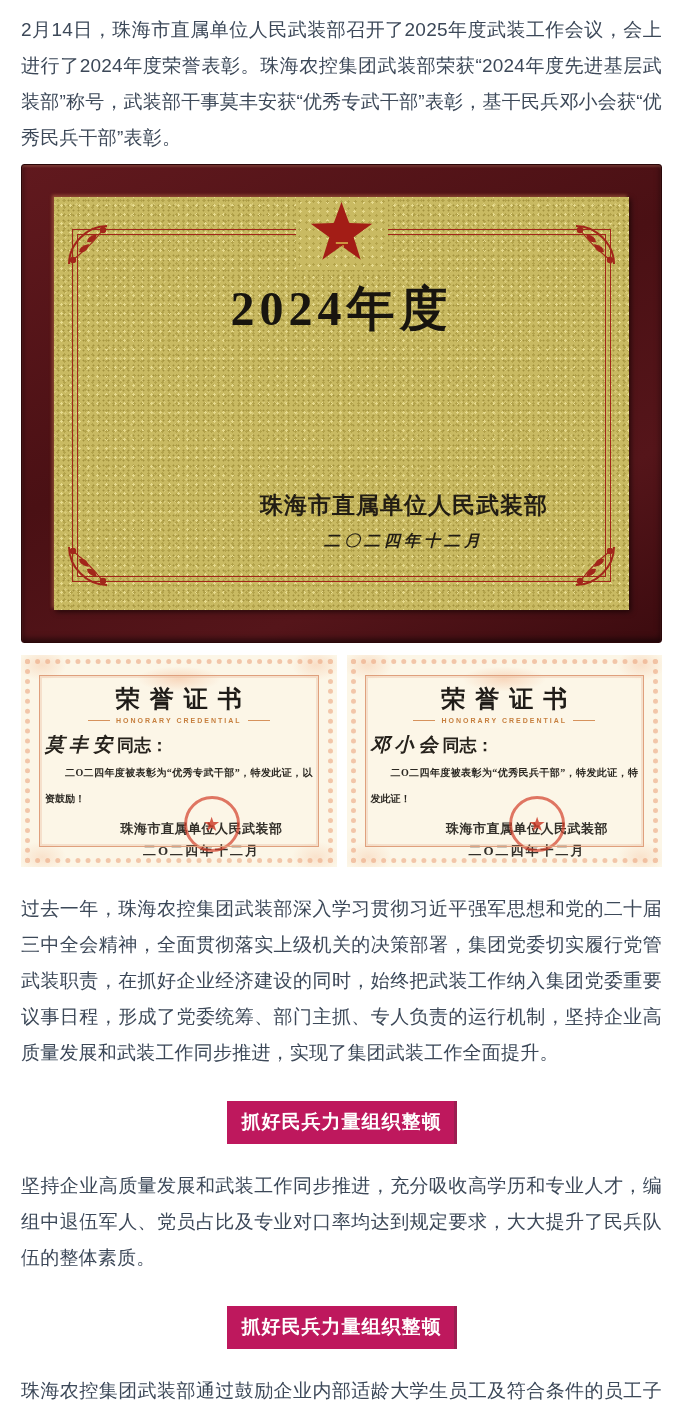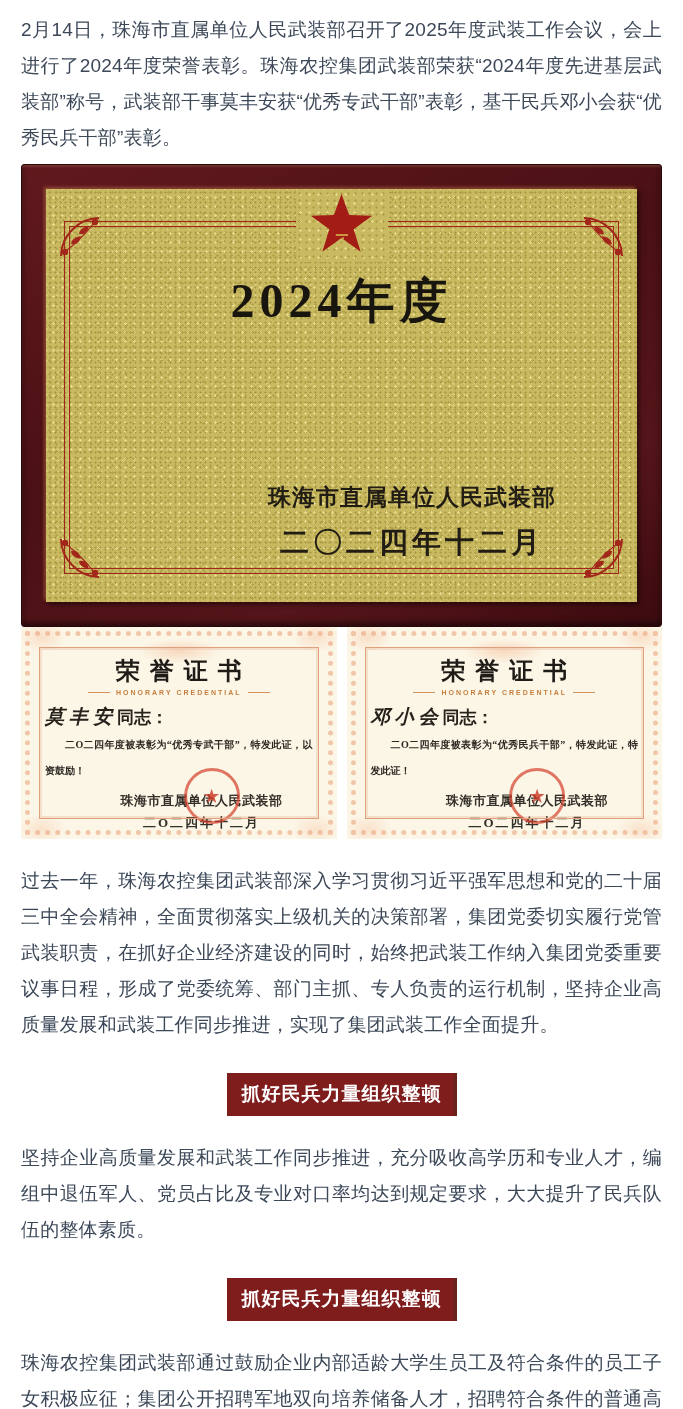--- a/index.html
+++ b/index.html
@@ -16,21 +16,21 @@
     font-size:19px; line-height:36px; text-align:justify;
     color:#3c4858; letter-spacing:0.2px;
   }
   .para + .block { margin-top:8px; }
 
   
   .plaque-img { margin:8px 0 0; cursor:pointer; }
   .plaque {
     background:linear-gradient(155deg,#61191e 0%,#4a1014 45%,#55151a 75%,#3c0b0f 100%);
     border:1px solid #2a0709; border-radius:3px;
-    padding:24px;
+    padding:32px;
     box-shadow:inset 0 2px 2px rgba(255,190,150,.18), inset 0 -3px 6px rgba(0,0,0,.55);
   }
   .plate {
     position:relative; height:413px;
     background-color:#c9ba62;
     background-image:
       radial-gradient(#b2a24a 1px, transparent 1.4px),
       radial-gradient(#e6da8e 1px, transparent 1.4px),
       radial-gradient(#a3933f 0.8px, transparent 1.2px),
       radial-gradient(#d8ca78 1px, transparent 1.4px);
@@ -81,24 +81,24 @@
     position:absolute; top:165px; left:0; right:0;
     text-align:center; font-family:"Liberation Serif","DejaVu Serif",serif;
     font-weight:bold; font-size:58px; color:#b01e1c; letter-spacing:7px;
     text-shadow:0 1px 1px rgba(80,20,10,.35);
   }
   .plaque-sign {
     position:absolute; top:293px; right:75px; width:300px; text-align:center;
     font-family:"Liberation Serif","DejaVu Serif",serif; color:#221d14; font-weight:bold;
   }
   .plaque-issuer { font-size:23px; letter-spacing:1px; }
-  .plaque-date   { font-size:29px; letter-spacing:4px; margin-top:10px; }
+  .plaque-date   { font-size:16px; letter-spacing:4px; margin-top:10px;font-style:italic; }
 
   
-  .certs { display:flex; gap:10px; margin-top:0;align-items:flex-end; }
+  .certs { display:flex; gap:10px; margin-top:12px;align-items:flex-end; }
   .cert {
     flex:1; height:212px; position:relative; cursor:pointer;
     background:#fcf6e7;
     background-image:
       radial-gradient(closest-side, rgba(243,180,140,.45), transparent 70%),
       radial-gradient(closest-side, rgba(243,180,140,.35), transparent 70%),
       radial-gradient(closest-side, rgba(243,180,140,.35), transparent 70%),
       radial-gradient(closest-side, rgba(243,180,140,.30), transparent 70%),
       radial-gradient(closest-side, rgba(243,180,140,.30), transparent 70%);
     background-repeat:no-repeat;
@@ -146,21 +146,21 @@
     width:56px; height:56px; border-radius:50%;
     border:3px solid rgba(211,62,42,.7);
     display:flex; align-items:center; justify-content:center;
     color:rgba(203,52,34,.8); font-size:17px; pointer-events:none;
   }
 
   
   .sec-head-wrap { text-align:center; margin:30px 0 24px; position:relative; }
   .sec-head {
     display:inline-block; position:relative;
-    background:#7f1d1d; color:#ffffff;
+    background:#be185d; color:#ffffff;
     font-size:19px; font-weight:bold; letter-spacing:1px;
     padding:8px 15px 9px; 
     box-shadow:inset -3px 0 0 rgba(0,60,30,.18);
   }
   .sec-head::after {
     content:""; position:absolute; left:6px; right:-8px; bottom:-9px; height:12px;
     background:#8fc8a5; transform:skewY(-1.6deg);
     clip-path:polygon(1.5% 0,100% 0,98% 100%,0 78%);
     z-index:-1;
   }

